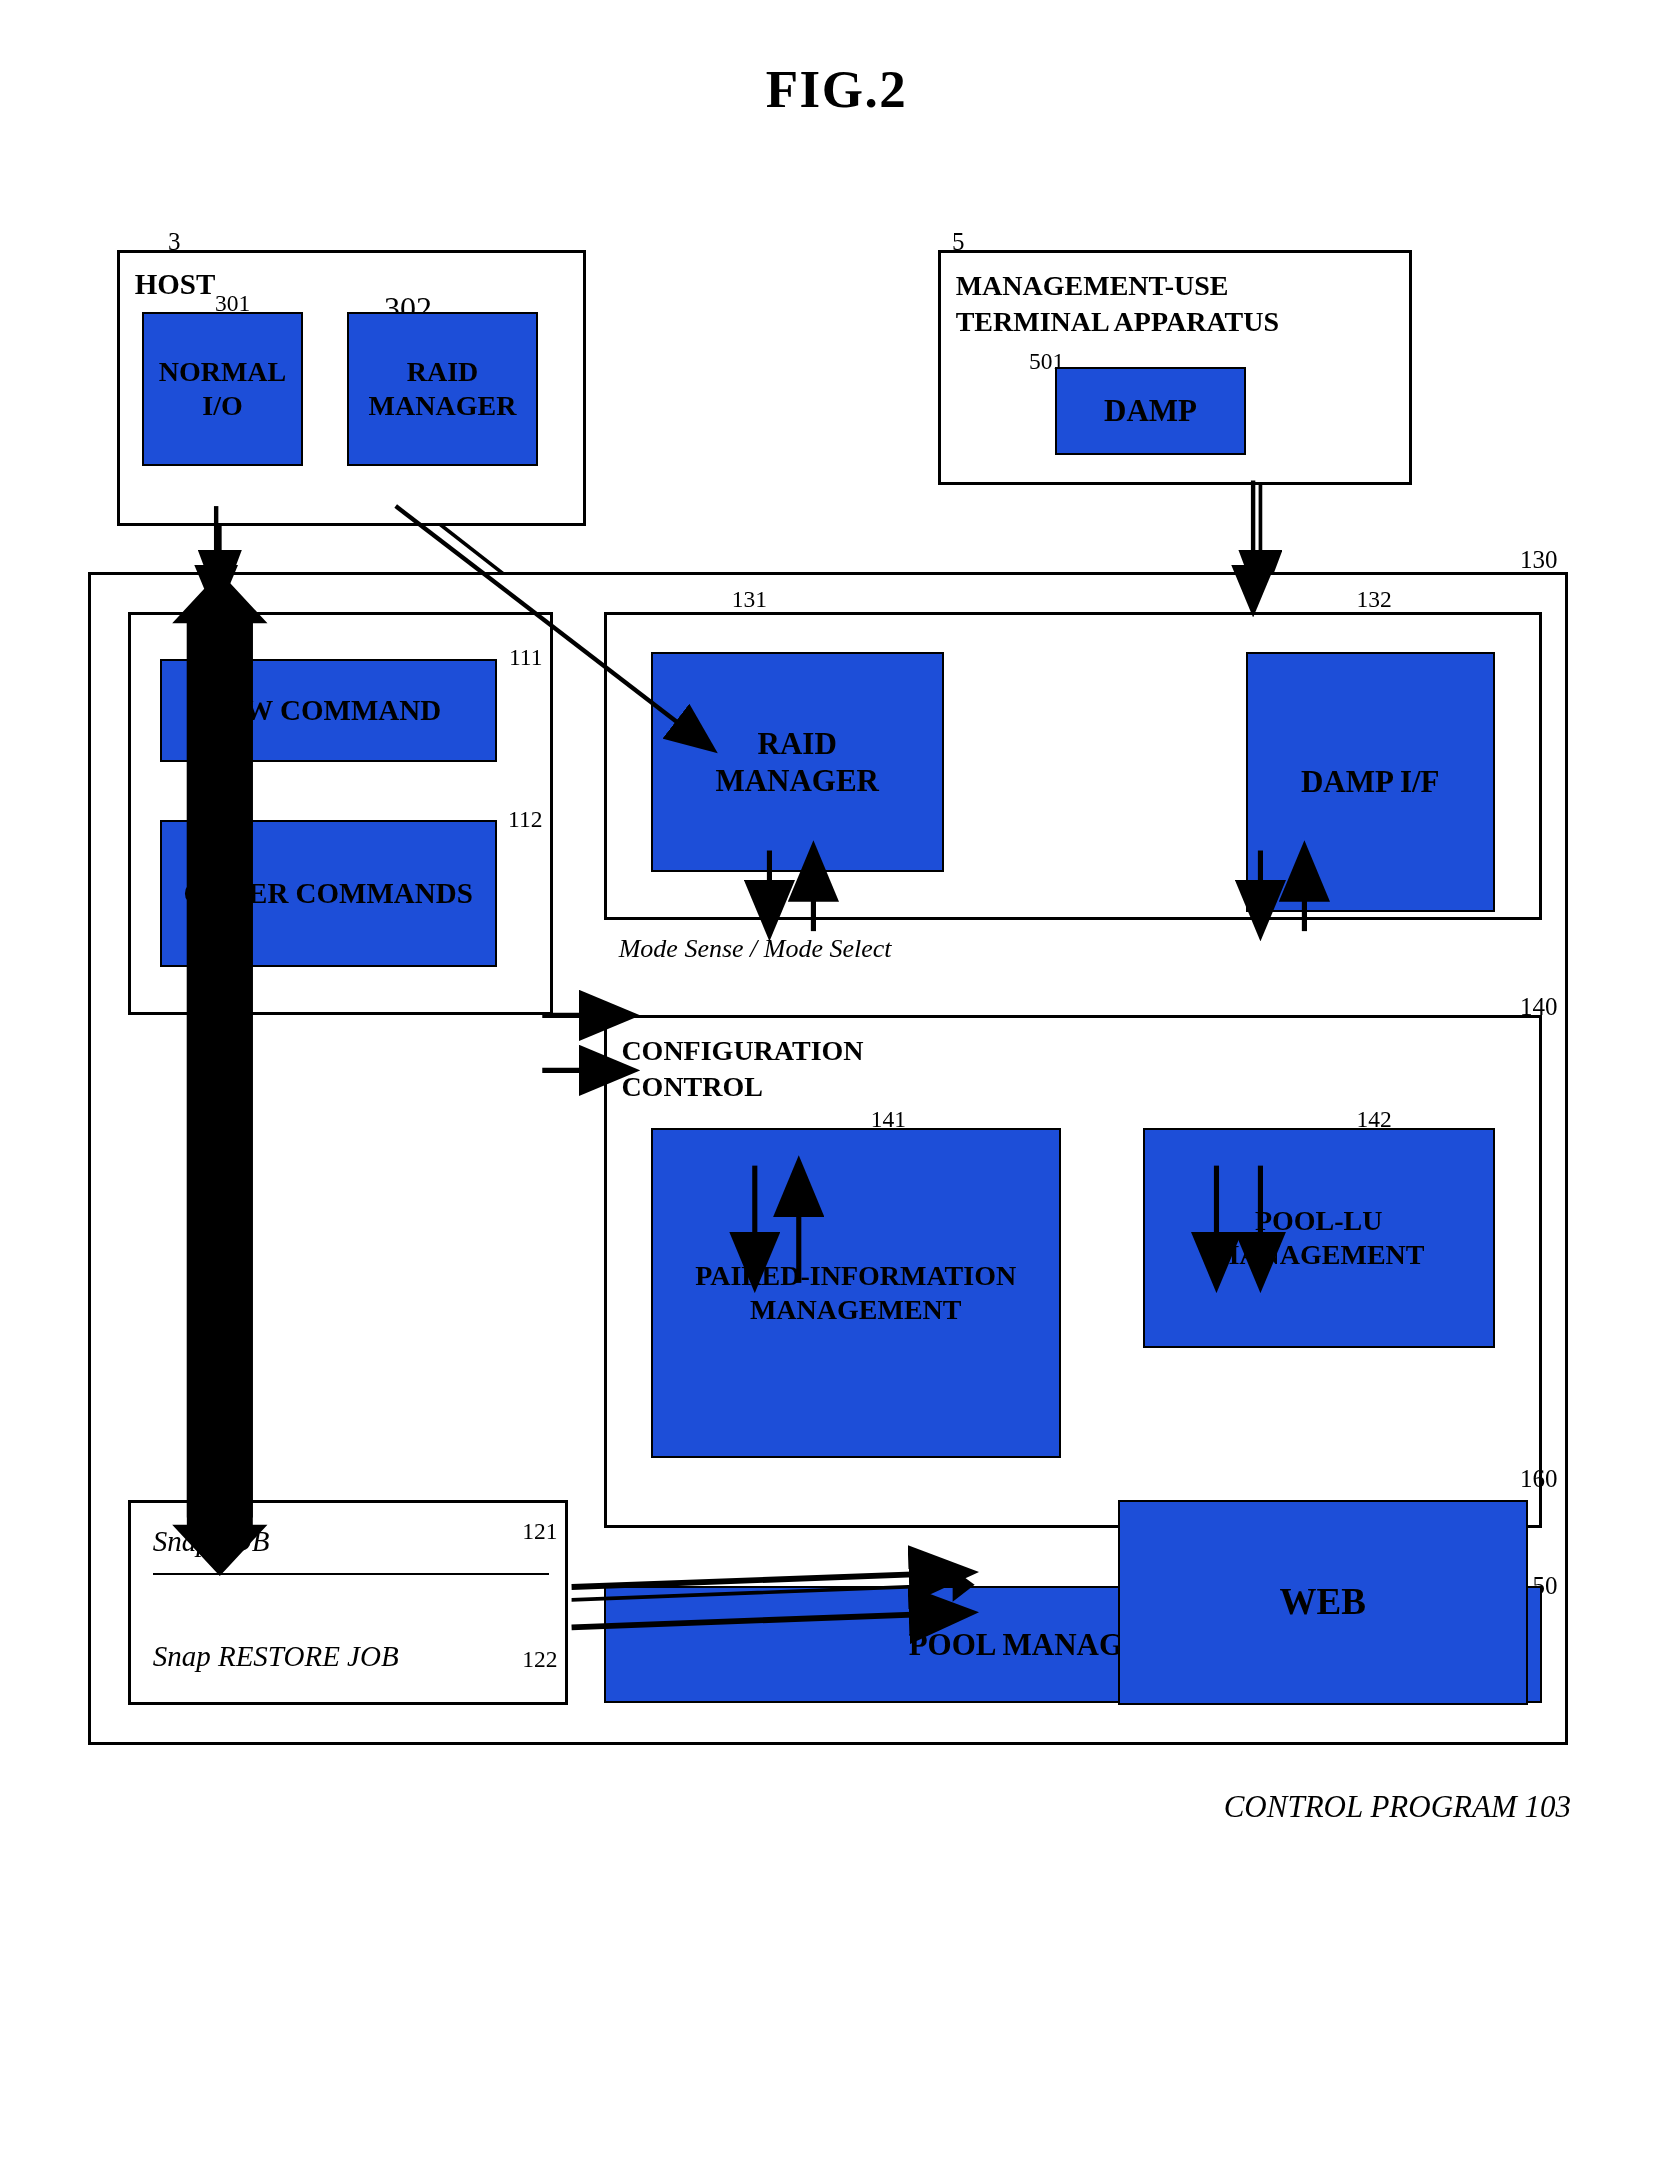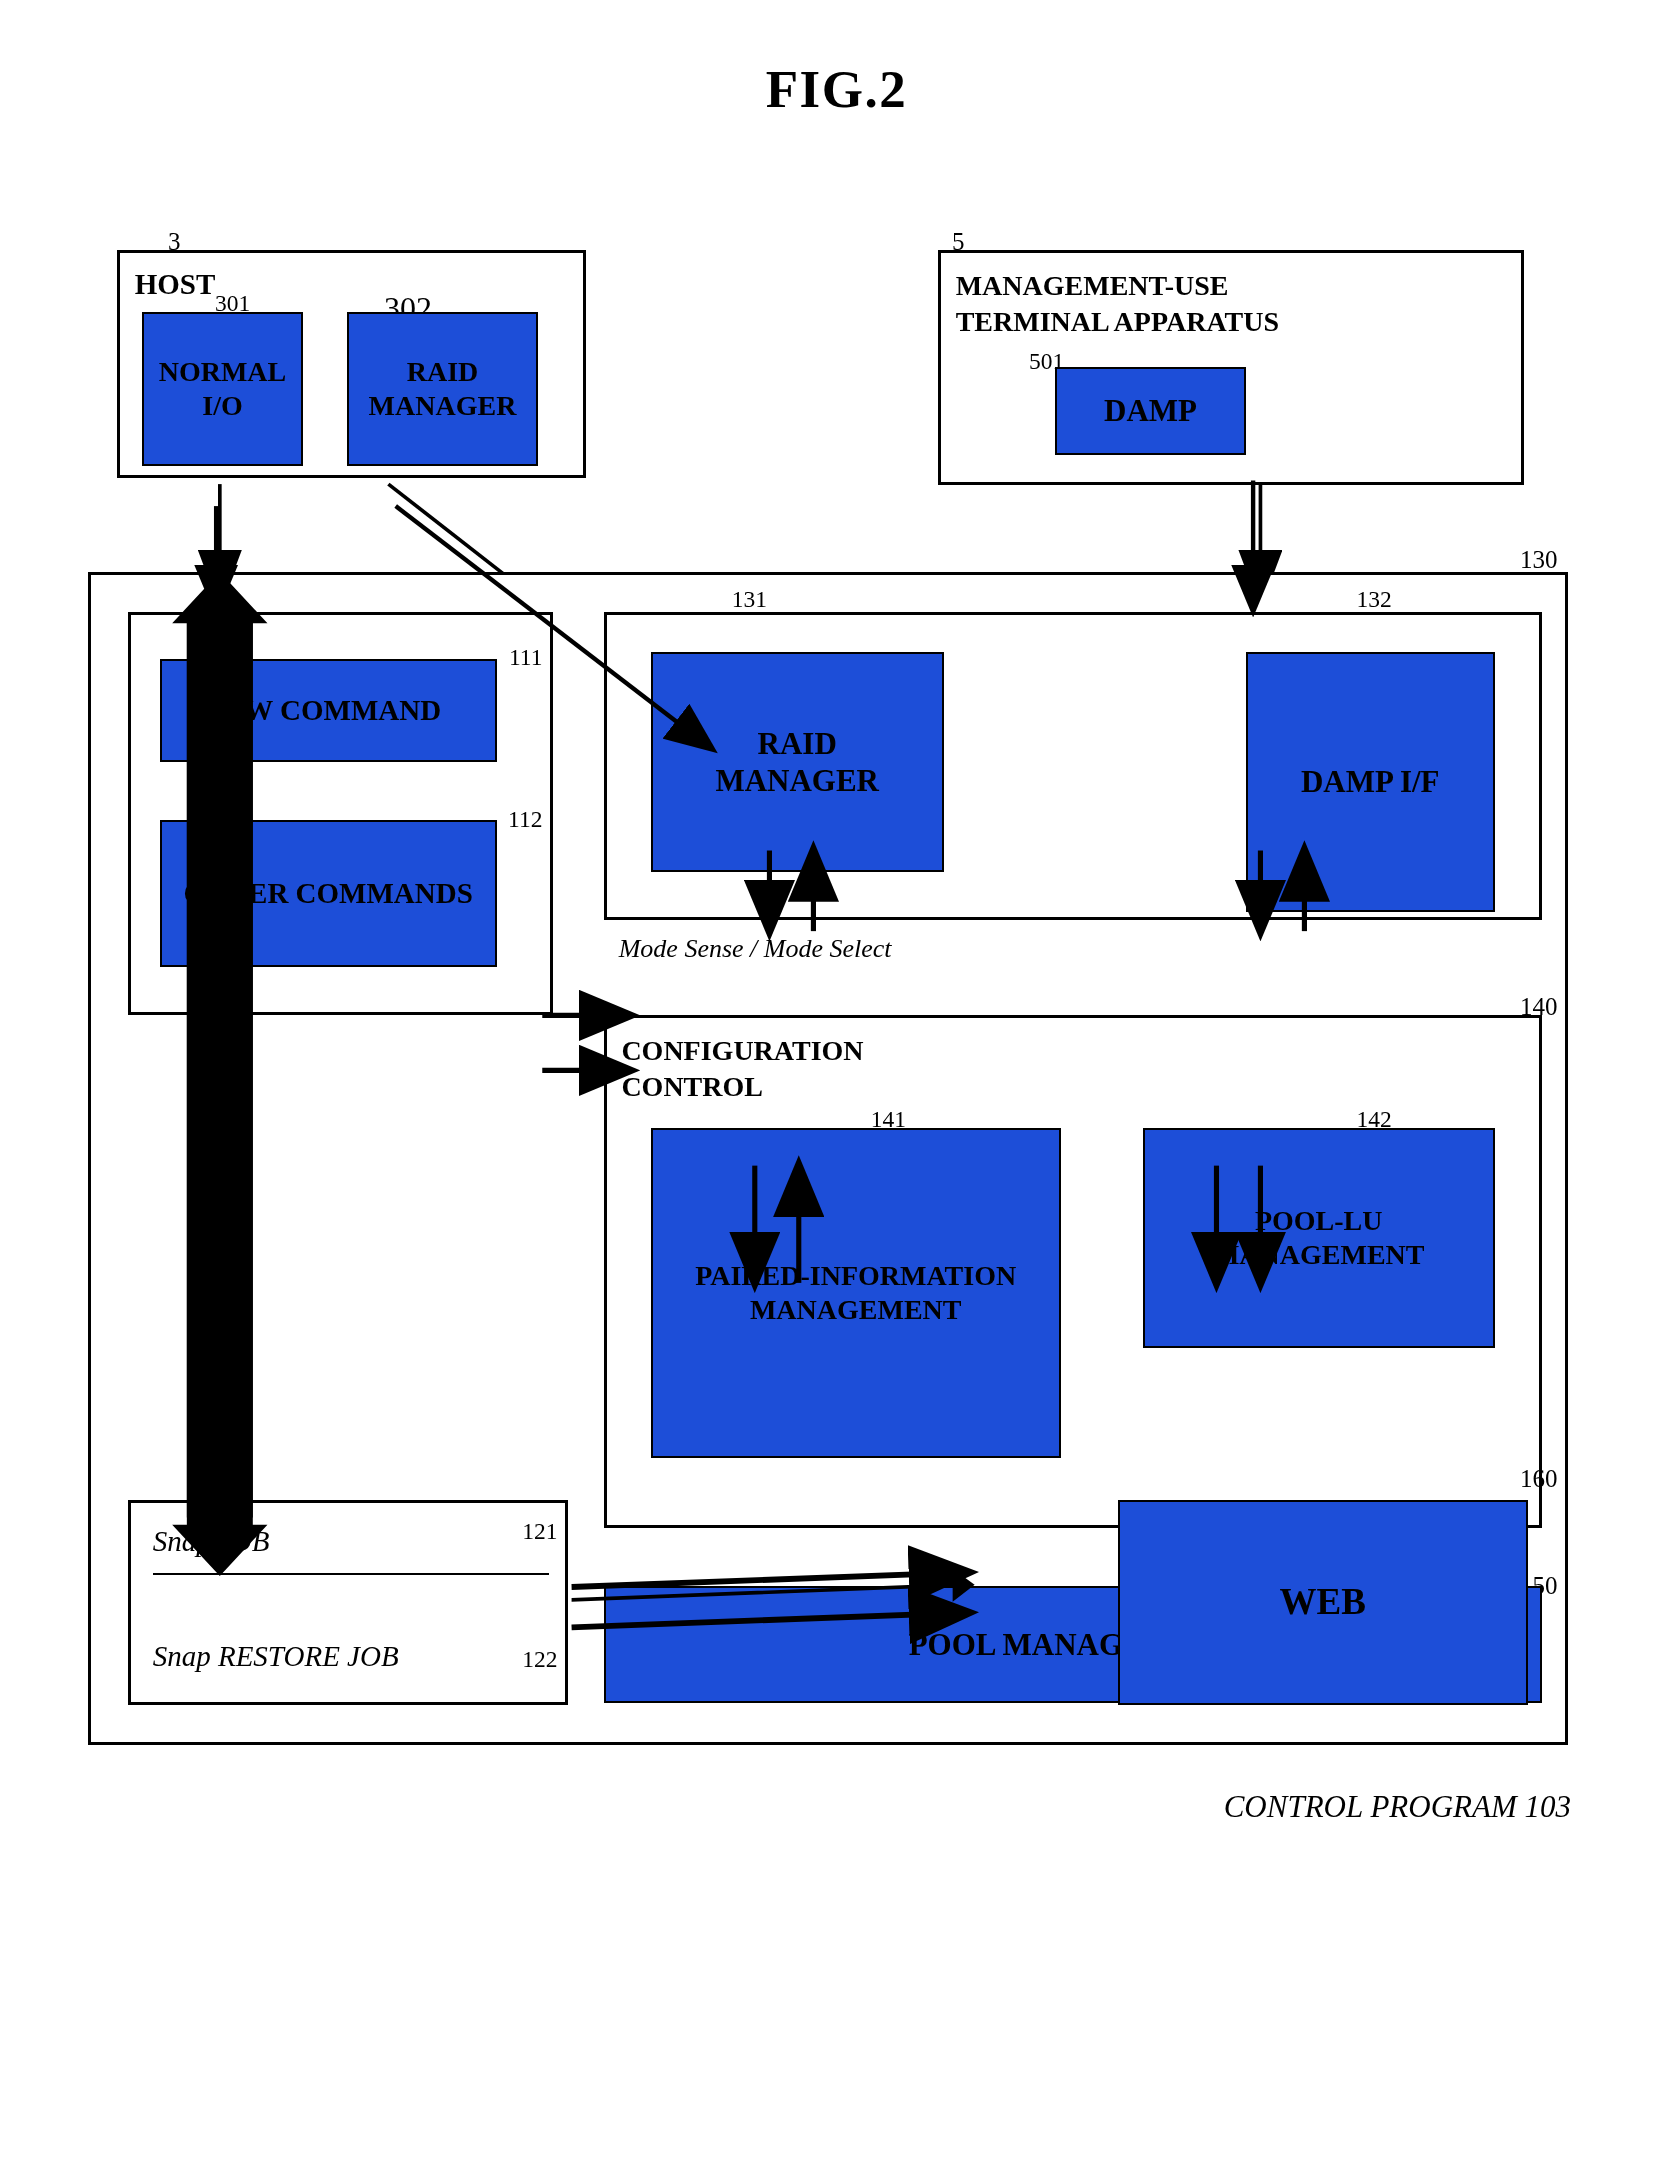--- a/index.html
+++ b/index.html
@@ -123,40 +123,40 @@
     <line x1="870" y1="1390" x2="870" y2="1530" stroke="#000" stroke-width="6" marker-end="url(#arrowhead)"></line>
     <line x1="930" y1="1530" x2="930" y2="1390" stroke="#000" stroke-width="6" marker-end="url(#arrowhead)"></line>
 
     <line x1="660" y1="1940" x2="1220" y2="1900" stroke="#000" stroke-width="6" marker-end="url(#arrowhead)"></line>
     <line x1="660" y1="2020" x2="1220" y2="1980" stroke="#000" stroke-width="6" marker-end="url(#arrowhead)"></line>
 
   </svg>
 
   <div class="ref" style="top:81px; left:95px;">3</div>
 
-  <div class="outer-box" style="top:103px; left:44px; width:469px; height:228px;">
+  <div class="outer-box" style="top:103px; left:44px; width:469px; height:276px;">
 
     <div class="label" style="top:14.7px; left:14.7px; font-size:29px; font-weight:bold;">HOST</div>
 
     <div class="ref" style="top:37px; left:95px; font-size:23.5px;">301</div>
 
     <div class="ref" style="top:37px; left:264px; font-size:32px;">302</div>
 
     <div class="box" style="position:absolute; top:59px; left:22px; width:161px; height:154px; font-size:28px;">
       NORMAL<br>I/O
     </div>
 
     <div class="box" style="position:absolute; top:59px; left:227px; width:191px; height:154px; font-size:28px;">
       RAID<br>MANAGER
     </div>
   </div>
 
   <div class="ref" style="top:81px; left:879px;">5</div>
 
-  <div class="outer-box" style="top:103px; left:865px; width:586px; height:235px;">
+  <div class="outer-box" style="top:103px; left:865px; width:474px; height:235px;">
     <div style="position:absolute; top:14.7px; left:14.7px; font-size:28px; font-weight:bold; line-height:1.3;">MANAGEMENT-USE<br>TERMINAL APPARATUS</div>
 
     <div class="ref" style="top:95px; left:88px; font-size:23.5px;">501</div>
 
     <div class="box" style="position:absolute; top:114px; left:114px; width:191px; height:88px; font-size:31px;">DAMP</div>
   </div>
 
   <div class="outer-box" style="top:425px; left:14.7px; width:1480px; height:1173px;">
 
     <div class="ref" style="top:-29px; right:7.3px; font-size:25px;text-align:right;">130</div>

